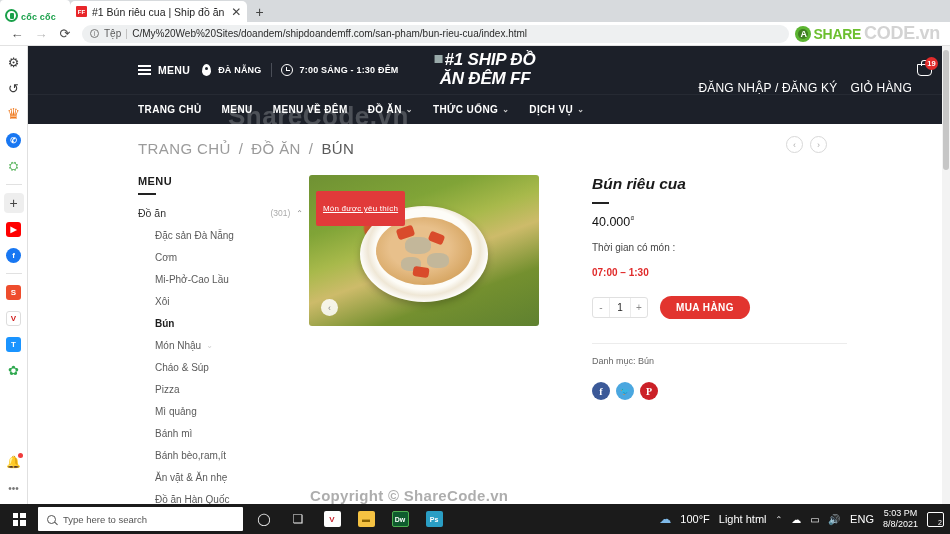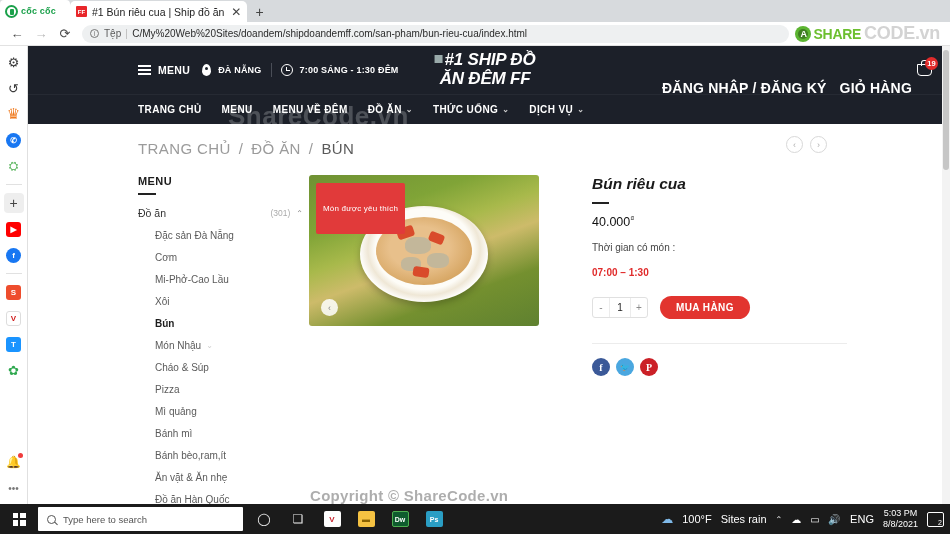--- a/index.html
+++ b/index.html
@@ -10,21 +10,21 @@
   }
   #root { position: relative; width: 950px; height: 534px; }
 
   
   .tabstrip {
     position: absolute; top: 0; left: 0; width: 950px; height: 22px;
     background: #d7dadd; display: flex; align-items: flex-end;
   }
   .brand-tab {
     width: 70px; height: 22px; background: #fff;
-    display: flex; align-items: center; gap: 3px; padding-left: 5px;
+    display: flex; align-items: flex-end; gap: 3px; padding-left: 5px;
     border-top-left-radius: 4px; border-top-right-radius: 4px;
   }
   .brand-mark {
     width: 13px; height: 13px; border-radius: 50%;
     border: 2px solid #1aa04a; position: relative; flex: none;
   }
   .brand-mark::after{
     content:""; position:absolute; left:3px; top:2px;
     width:4px; height:6px; background:#1aa04a; border-radius:1px;
   }
@@ -148,21 +148,21 @@
     text-align: center; color: #fff; font-size: 17px; font-weight: bold;
     font-style: italic; line-height: 19px; letter-spacing: -.2px;
   }
   .logo-broken {
     display: inline-block; width: 8px; height: 8px; background: #9aa; margin-right: 2px;
     vertical-align: 2px;
   }
   .top-right {
     margin-left: auto; display: flex; align-items: center; gap: 13px; color: #fff;
   }
-  .acct { font-size: 14px; font-weight: bold; letter-spacing: .2px; margin-top: 35px; }
+  .acct { font-size: 12px; font-weight: normal; letter-spacing: .2px; margin-top: 35px; }
   .cart-wrap { position: relative; display: flex; align-items: center; gap: 5px; }
   .basket {
     width: 15px; height: 12px; border: 1.6px solid #fff;
     border-radius: 0 0 4px 4px; position: relative;
   }
   .basket::before {
     content:""; position:absolute; top:-5px; left:3px; width:7px; height:5px;
     border:1.6px solid #fff; border-bottom:none; border-radius:3px 3px 0 0;
   }
   .cart-badge {
@@ -235,22 +235,22 @@
     box-shadow: 0 3px 7px rgba(0,0,0,.25);
   }
   .broth {
     position: absolute; left: 50%; top: 50%; transform: translate(-50%,-50%);
     width: 96px; height: 68px; border-radius: 50%;
     background: radial-gradient(ellipse at 45% 45%, #e8c08b 0 40%, #d8a866 70%, #c9934f 100%);
   }
   .chunk { position: absolute; border-radius: 40%; background: #c3b79a; }
   .tom { position: absolute; border-radius: 3px; background: #d94b2b; }
   .hb {
-    position: absolute; left: 7px; top: 8px; background: #e13a3a; color: #fff;
-    font-size: 8px; padding: 21px 7px; border-radius: 2px; letter-spacing: .2px;
+    position: absolute; left: 7px; top: 16px; background: #e13a3a; color: #fff;
+    font-size: 8px; padding: 13px 7px; border-radius: 2px; letter-spacing: .2px; text-decoration: underline;
   }
   .photo-prev {
     position: absolute; left: 12px; bottom: 10px; width: 17px; height: 17px;
     border-radius: 50%; background: rgba(255,255,255,.85); color: #888;
     font-size: 9px; display: flex; align-items: center; justify-content: center;
   }
 
   .detail { flex: 1; padding-left: 48px; padding-right: 95px; }
   .pname { font-size: 15.5px; font-weight: bold; font-style: italic; color: #1a1a1a; }
   .p-rule { width: 17px; height: 2px; background: #222; margin: 9px 0 10px; }
@@ -563,20 +563,21 @@
           <div class="buy-row">
             <div class="stepper">
               <span class="b">-</span>
               <span class="q">1</span>
               <span class="b">+</span>
             </div>
             <div class="buy">MUA HÀNG</div>
           </div>
 
           <div class="meta-rule"></div>
+          <div class="meta">Danh mục: Bún</div>
 
           <div class="socials">
             <span class="soc" style="background:#3b5998">f</span>
             <span class="soc" style="background:#4aa7e0;font-size:8px">🐦</span>
             <span class="soc" style="background:#cb2027">P</span>
           </div>
         </div>
       </div>
 
     </div>
@@ -612,21 +613,21 @@
     <div class="tb-ico">
         <span class="tb-app" style="background:#0f5b2e;border:1px solid #4caf50;font-size:7px">Dw</span>
       </div>
     <div class="tb-ico">
         <span class="tb-app" style="background:#2a9ec4;font-size:7px">Ps</span>
       </div>
 
     <div class="tray">
       <span class="tray-t" style="color:#7fb9e8;font-size:12px">☁</span>
       <span class="tray-t">100°F</span>
-      <span class="tray-t">Sites rain</span>
+      <span class="tray-t">Light html</span>
       <span class="tray-t" style="font-size:8px">⌃</span>
       <span class="tray-t" style="font-size:10px">☁</span>
       <span class="tray-t" style="font-size:10px">▭</span>
       <span class="tray-t" style="font-size:10px">🔊</span>
       <span class="tray-t">ENG</span>
       <span class="clock-box">
         <span>5:03 PM</span><br>
         <span>8/8/2021</span>
       </span>
       <span class="notif">

